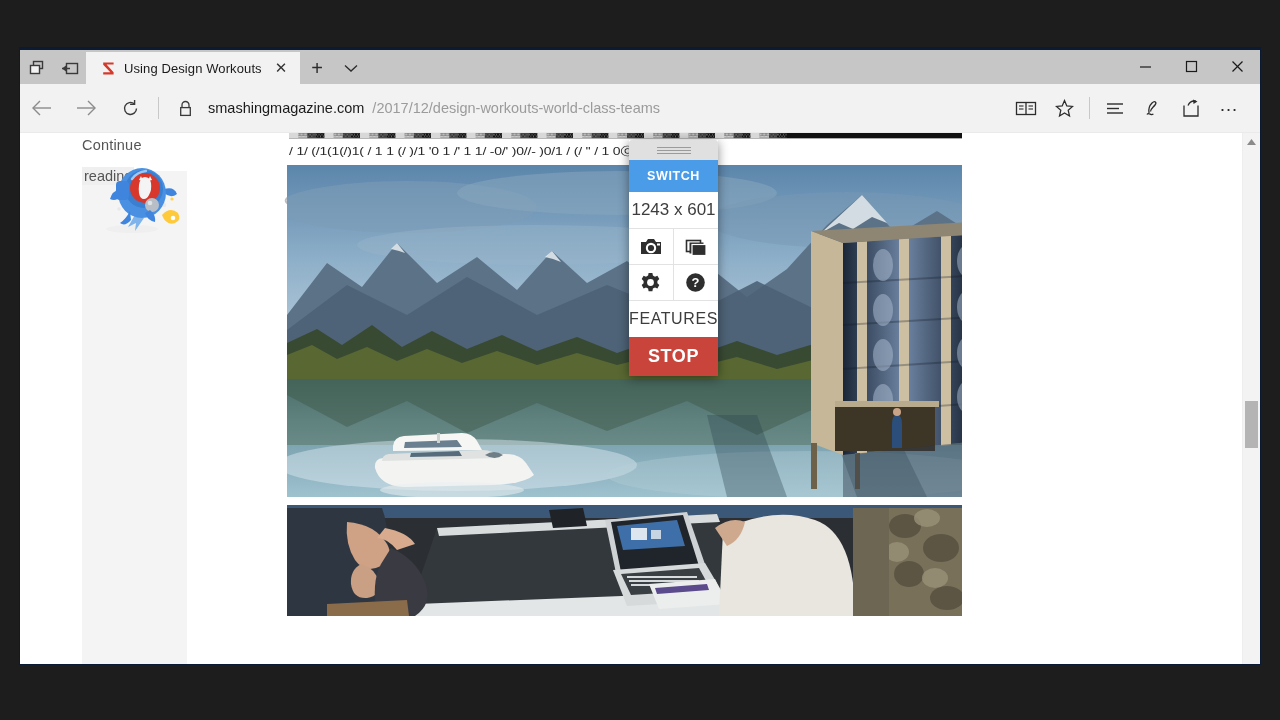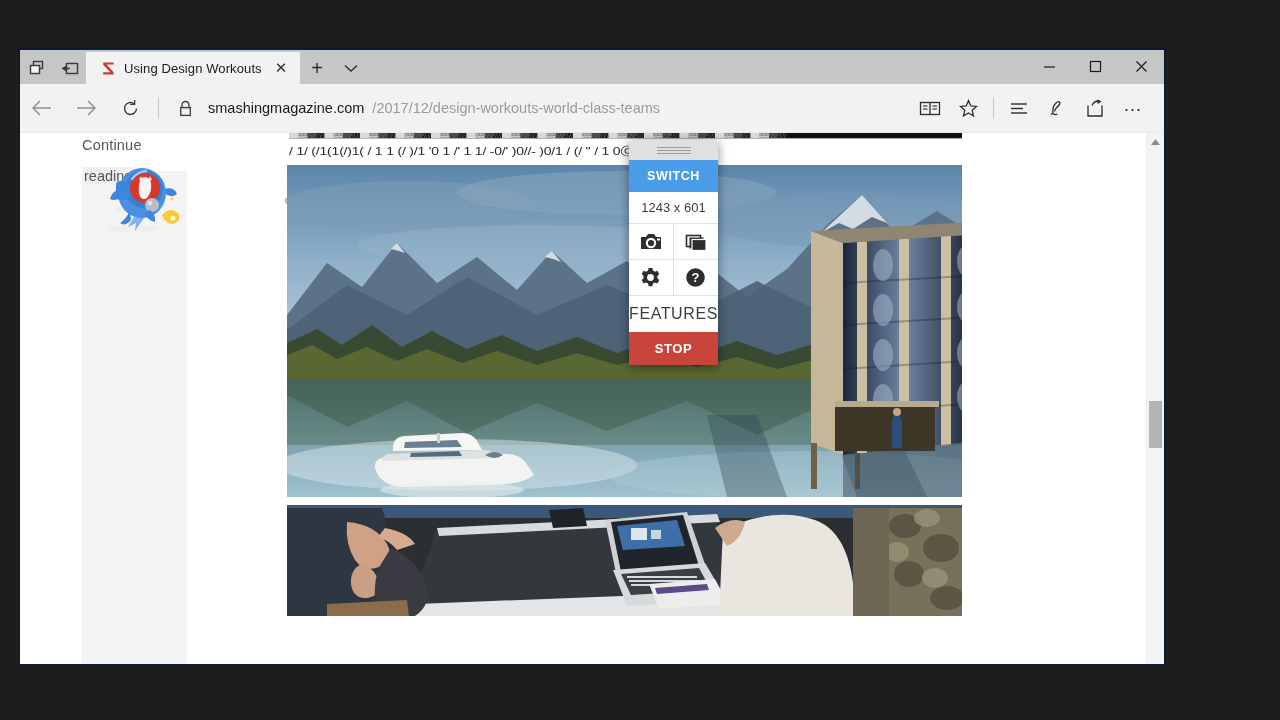--- a/index.html
+++ b/index.html
@@ -17,21 +17,21 @@
     position: absolute;
     inset: 0;
     background: #1d1d1d;
   }
 
   
   #browser-window {
     position: absolute;
     left: 20px;
     top: 48px;
-    width: 1144px;
+    width: 1240px;
     height: 616px;
     background: #a21caf;
     box-shadow: 0 0 0 1px #0a1a33;
     display: flex;
     flex-direction: column;
     overflow: hidden;
   }
   #browser-window::before {
     content: "";
     position: absolute;
@@ -339,21 +339,21 @@
     background: #4a9ce8;
     color: #ffffff;
     text-align: center;
     font-size: 12.5px;
     font-weight: bold;
     letter-spacing: .6px;
     padding: 9px 0;
   }
   .wg-dims {
     text-align: center;
-    font-size: 13px;
+    font-size: 17px;
     color: #3d3d3d;
     padding: 8px 0;
     border-bottom: 1px solid #e2e2e2;
     background: #fff;
   }
   .wg-grid {
     display: grid;
     grid-template-columns: 1fr 1fr;
     background: #fff;
   }
@@ -372,21 +372,21 @@
     color: #3d3d3d;
     letter-spacing: .6px;
     padding: 9px 0;
     background: #fff;
   }
   .wg-stop {
     background: #c9453c;
     color: #fff;
     text-align: center;
     font-weight: bold;
-    font-size: 13px;
+    font-size: 18px;
     letter-spacing: .6px;
     padding: 9px 0;
   }
 </style>
 </head>
 <body>
 
 <div id="desktop">
 
   <div id="browser-window">

